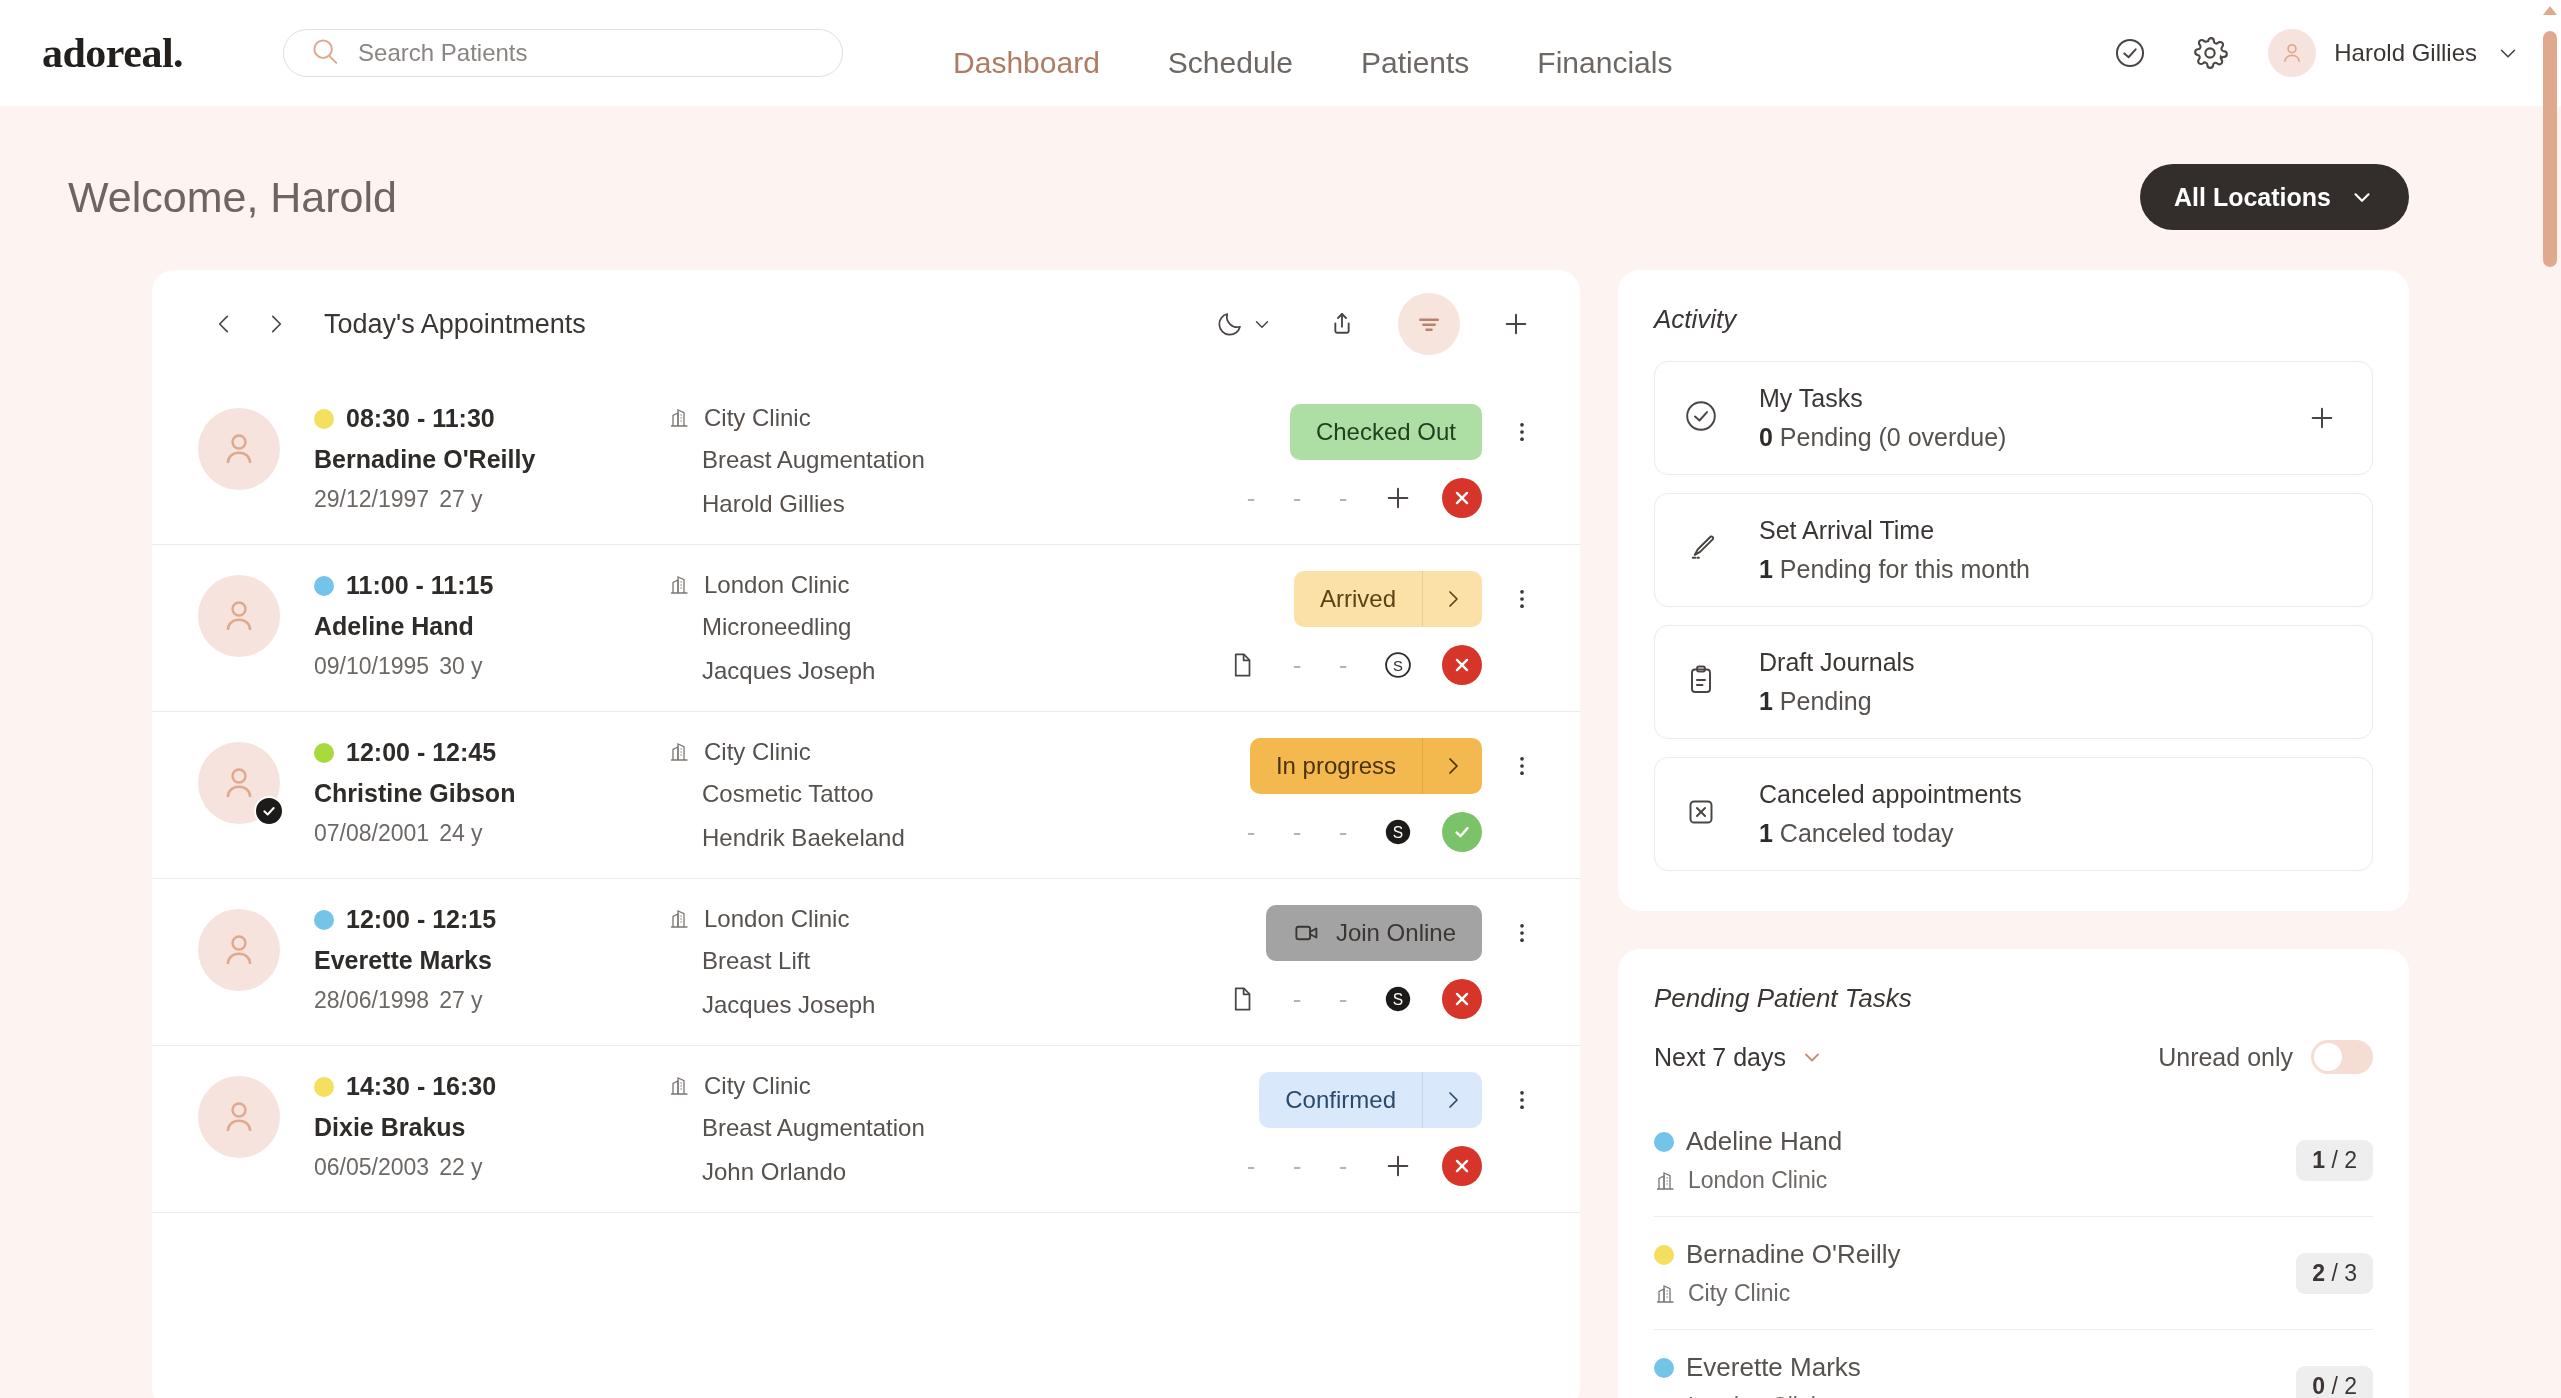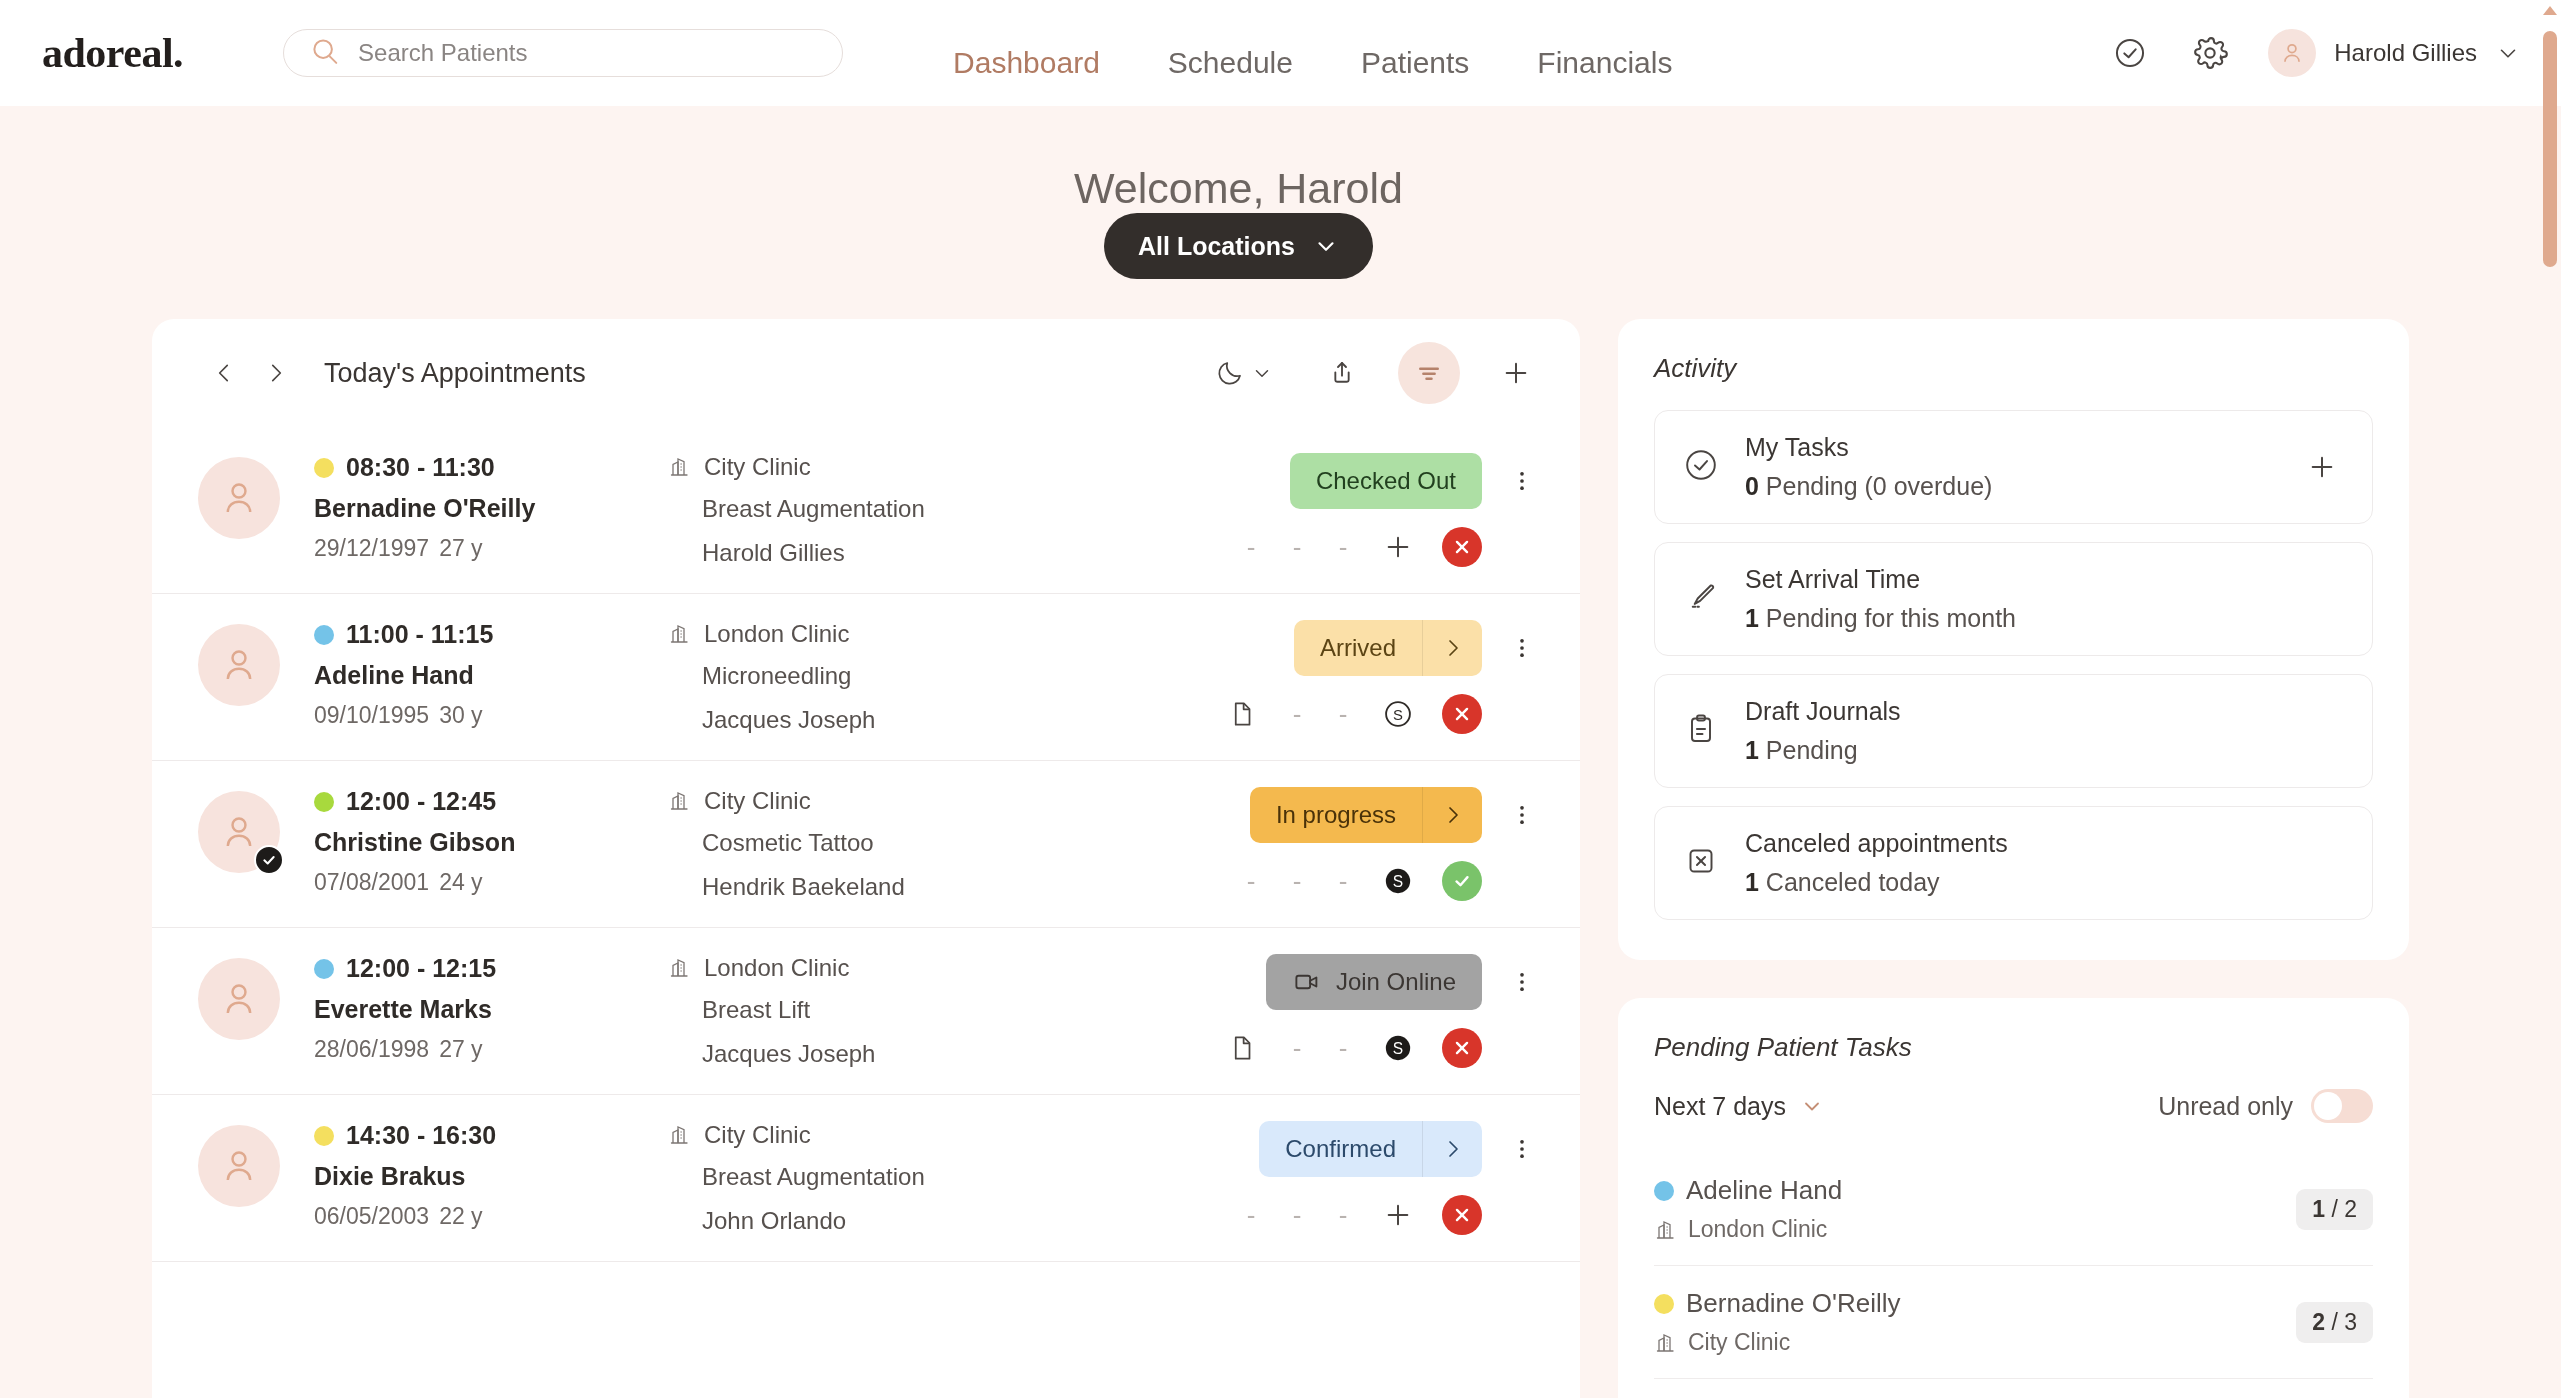--- a/index.html
+++ b/index.html
@@ -40,21 +40,20 @@
   .icon-btn { width: 44px; height: 44px; display: flex; align-items: center; justify-content: center; cursor: pointer; }
   .user-chip { display: flex; align-items: center; gap: 18px; cursor: pointer; }
   .avatar-sm {
     width: 48px; height: 48px; border-radius: 50%;
     background: #f6e3dd; display: flex; align-items: center; justify-content: center;
   }
   .user-name { font-size: 24px; color: #3b3633; white-space: nowrap; }
   .page-head {
     display: flex; align-items: center; justify-content: space-between;
     padding: 58px 152px 40px 68px;
-    flex-direction: column;
   }
   .welcome { font-size: 43px; color: #6d6561; font-weight: 400; }
   .loc-btn {
     background: #332e2b; color: #fff; border-radius: 40px;
     height: 66px; padding: 0 34px;
     display: flex; align-items: center; gap: 18px;
     font-size: 25px; font-weight: 700; cursor: pointer;
   }
 
   .content { display: flex; gap: 38px; padding: 0 152px; align-items: flex-start; }
@@ -135,21 +134,21 @@
   .rnd.red { background: #d8352a; }
   .rnd.green { background: #7ac36a; }
 
   
   .right-col { flex: 1 1 auto; display: flex; flex-direction: column; gap: 38px; }
   .panel { background: #fff; border-radius: 22px; padding: 34px 36px 40px 36px; }
   .panel-title { font-size: 26px; color: #3b3633; margin-bottom: 26px; font-style: italic; }
 
   .act-card {
     border: 1px solid #edeaea; border-radius: 14px;
-    display: flex; align-items: center; gap: 26px;
+    display: flex; align-items: center; gap: 40px;
     padding: 22px 28px; margin-bottom: 18px; cursor: pointer;
     min-height: 108px;
   }
   .act-card:last-child { margin-bottom: 0; }
   .act-card .txts { flex: 1 1 auto; }
   .act-card .t1 { font-size: 25px; color: #3b3633; }
   .act-card .t2 { font-size: 25px; color: #57514e; margin-top: 10px; }
   .act-card .t2 b { font-weight: 700; color: #2f2b28; }
   .act-plus { width: 44px; height: 44px; display:flex; align-items:center; justify-content:center; }
 

